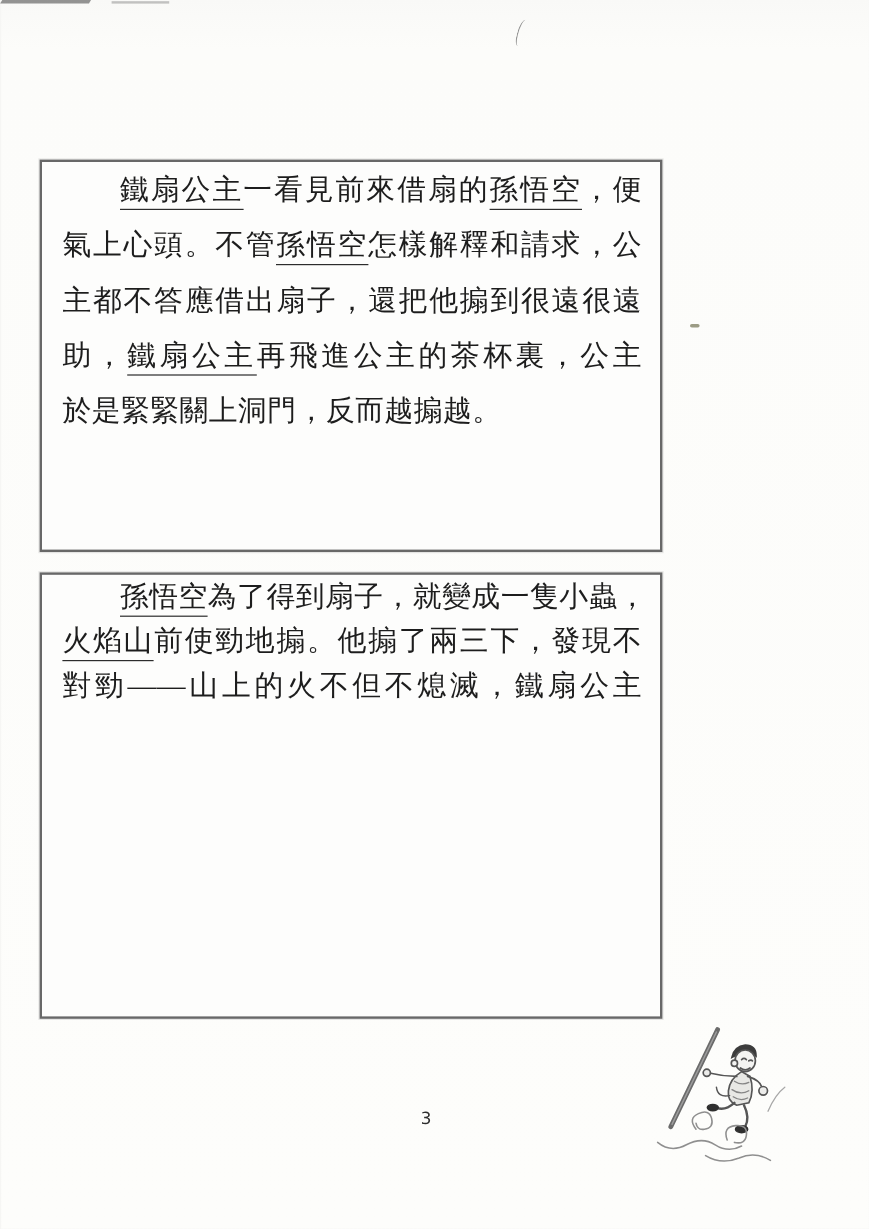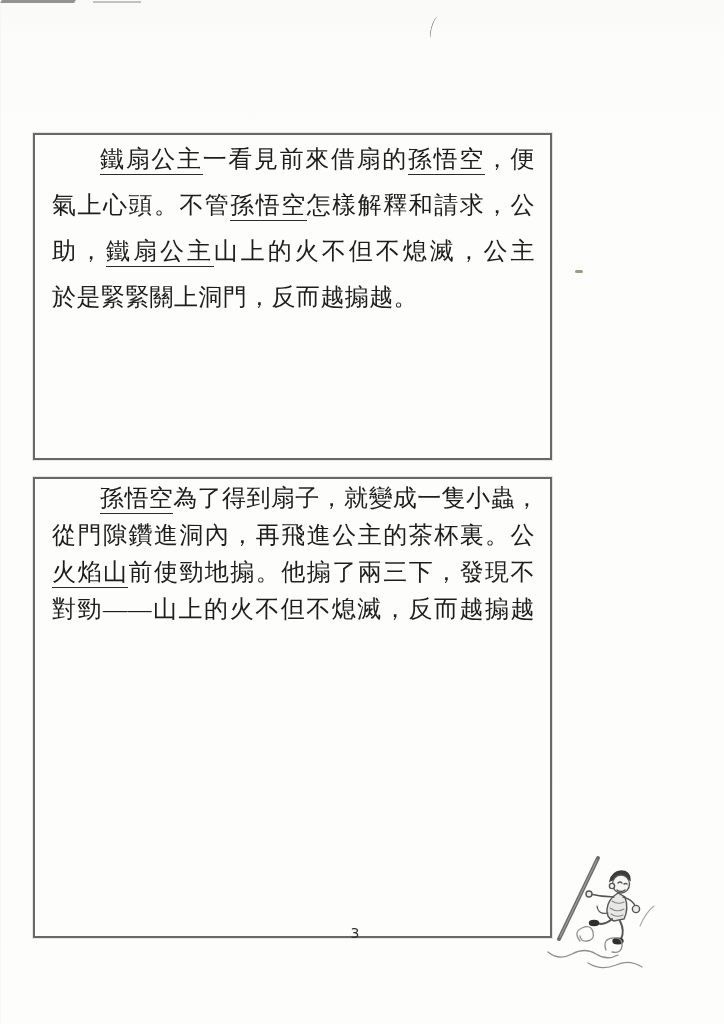--- a/index.html
+++ b/index.html
@@ -25,21 +25,21 @@
   .text-box{
     position:absolute;left:32px;width:519px;
     box-sizing:border-box;
     border:2.5px solid #686868;
     box-shadow:0 0 0 1px rgba(160,160,160,.25);
     background:#fdfdfc;
     padding:1px 15px 0 17px;
     overflow:hidden;
   }
   .box1{top:133px;height:327px;}
-  .box2{top:477px;height:461px;}
+  .box2{top:477px;height:372px;}
   .line{
     white-space:nowrap;
     text-align:justify;
     text-align-last:justify;
     text-justify:inter-character;
     font-size:24px;
     color:#1d1d1d;
     letter-spacing:.4px;
   }
   .box1 .line{line-height:46px;}
@@ -66,29 +66,29 @@
 
   <div class="artifact a-top1"></div>
   <div class="artifact a-top2"></div>
   <div class="artifact a-squiggle"></div>
   <div class="artifact a-dash"></div>
   <div class="artifact a-tick"></div>
 
   <section class="text-box box1">
       <div class="line indent"><span class="u">鐵扇公主</span><span>一看見前來借扇的</span><span class="u">孫悟空</span><span>，便</span></div>
       <div class="line"><span>氣上心頭。不管</span><span class="u">孫悟空</span><span>怎樣解釋和請求，公</span></div>
-      <div class="line"><span>助，</span><span class="u">鐵扇公主</span><span>山上的火不但不熄滅，公主</span></div>
+      <div class="line"><span>主都不答應借出扇子，還把他搧到很遠很遠</span></div>
+      <div class="line"><span>助，</span><span class="u">鐵扇公主</span><span>再飛進公主的茶杯裏，公主</span></div>
       <div class="line short"><span>於是緊緊關上洞門，反而越搧越。</span></div>
     </section>
 
   <section class="text-box box2">
       <div class="line indent"><span class="u">孫悟空</span><span>為了得到扇子，就變成一隻小蟲，</span></div>
-      <div class="line"><span>從門隙鑽進洞內，再飛進公主的茶杯裏。公</span></div>
       <div class="line"><span class="u">火焰山</span><span>前使勁地搧。他搧了兩三下，發現不</span></div>
-      <div class="line"><span>對勁——山上的火不但不熄滅，反而越搧越</span></div>
+      <div class="line"><span>對勁——山上的火不但不熄滅，鐵扇公主</span></div>
     </section>
 
   <svg class="monkey" width="152" height="140" viewBox="0 0 152 140">
     <g>
       <line x1="54" y1="7" x2="15" y2="88" stroke="#6b6b6b" stroke-width="4" stroke-linecap="round"></line>
       <line x1="53" y1="9" x2="16" y2="86" stroke="#9d9d9d" stroke-width="1.2" stroke-linecap="round"></line>
     </g>
     <g fill="none" stroke="#565656" stroke-width="1.4" stroke-linecap="round">
       <path d="M66,30 Q68,21 77,20 Q86,20 86,29 Q81,25 74,27 Q69,28 66,30 Z" fill="#3c3c3c" stroke="#3c3c3c"></path>
       <ellipse cx="77" cy="33" rx="8.5" ry="9" fill="#f4f4f2"></ellipse>

